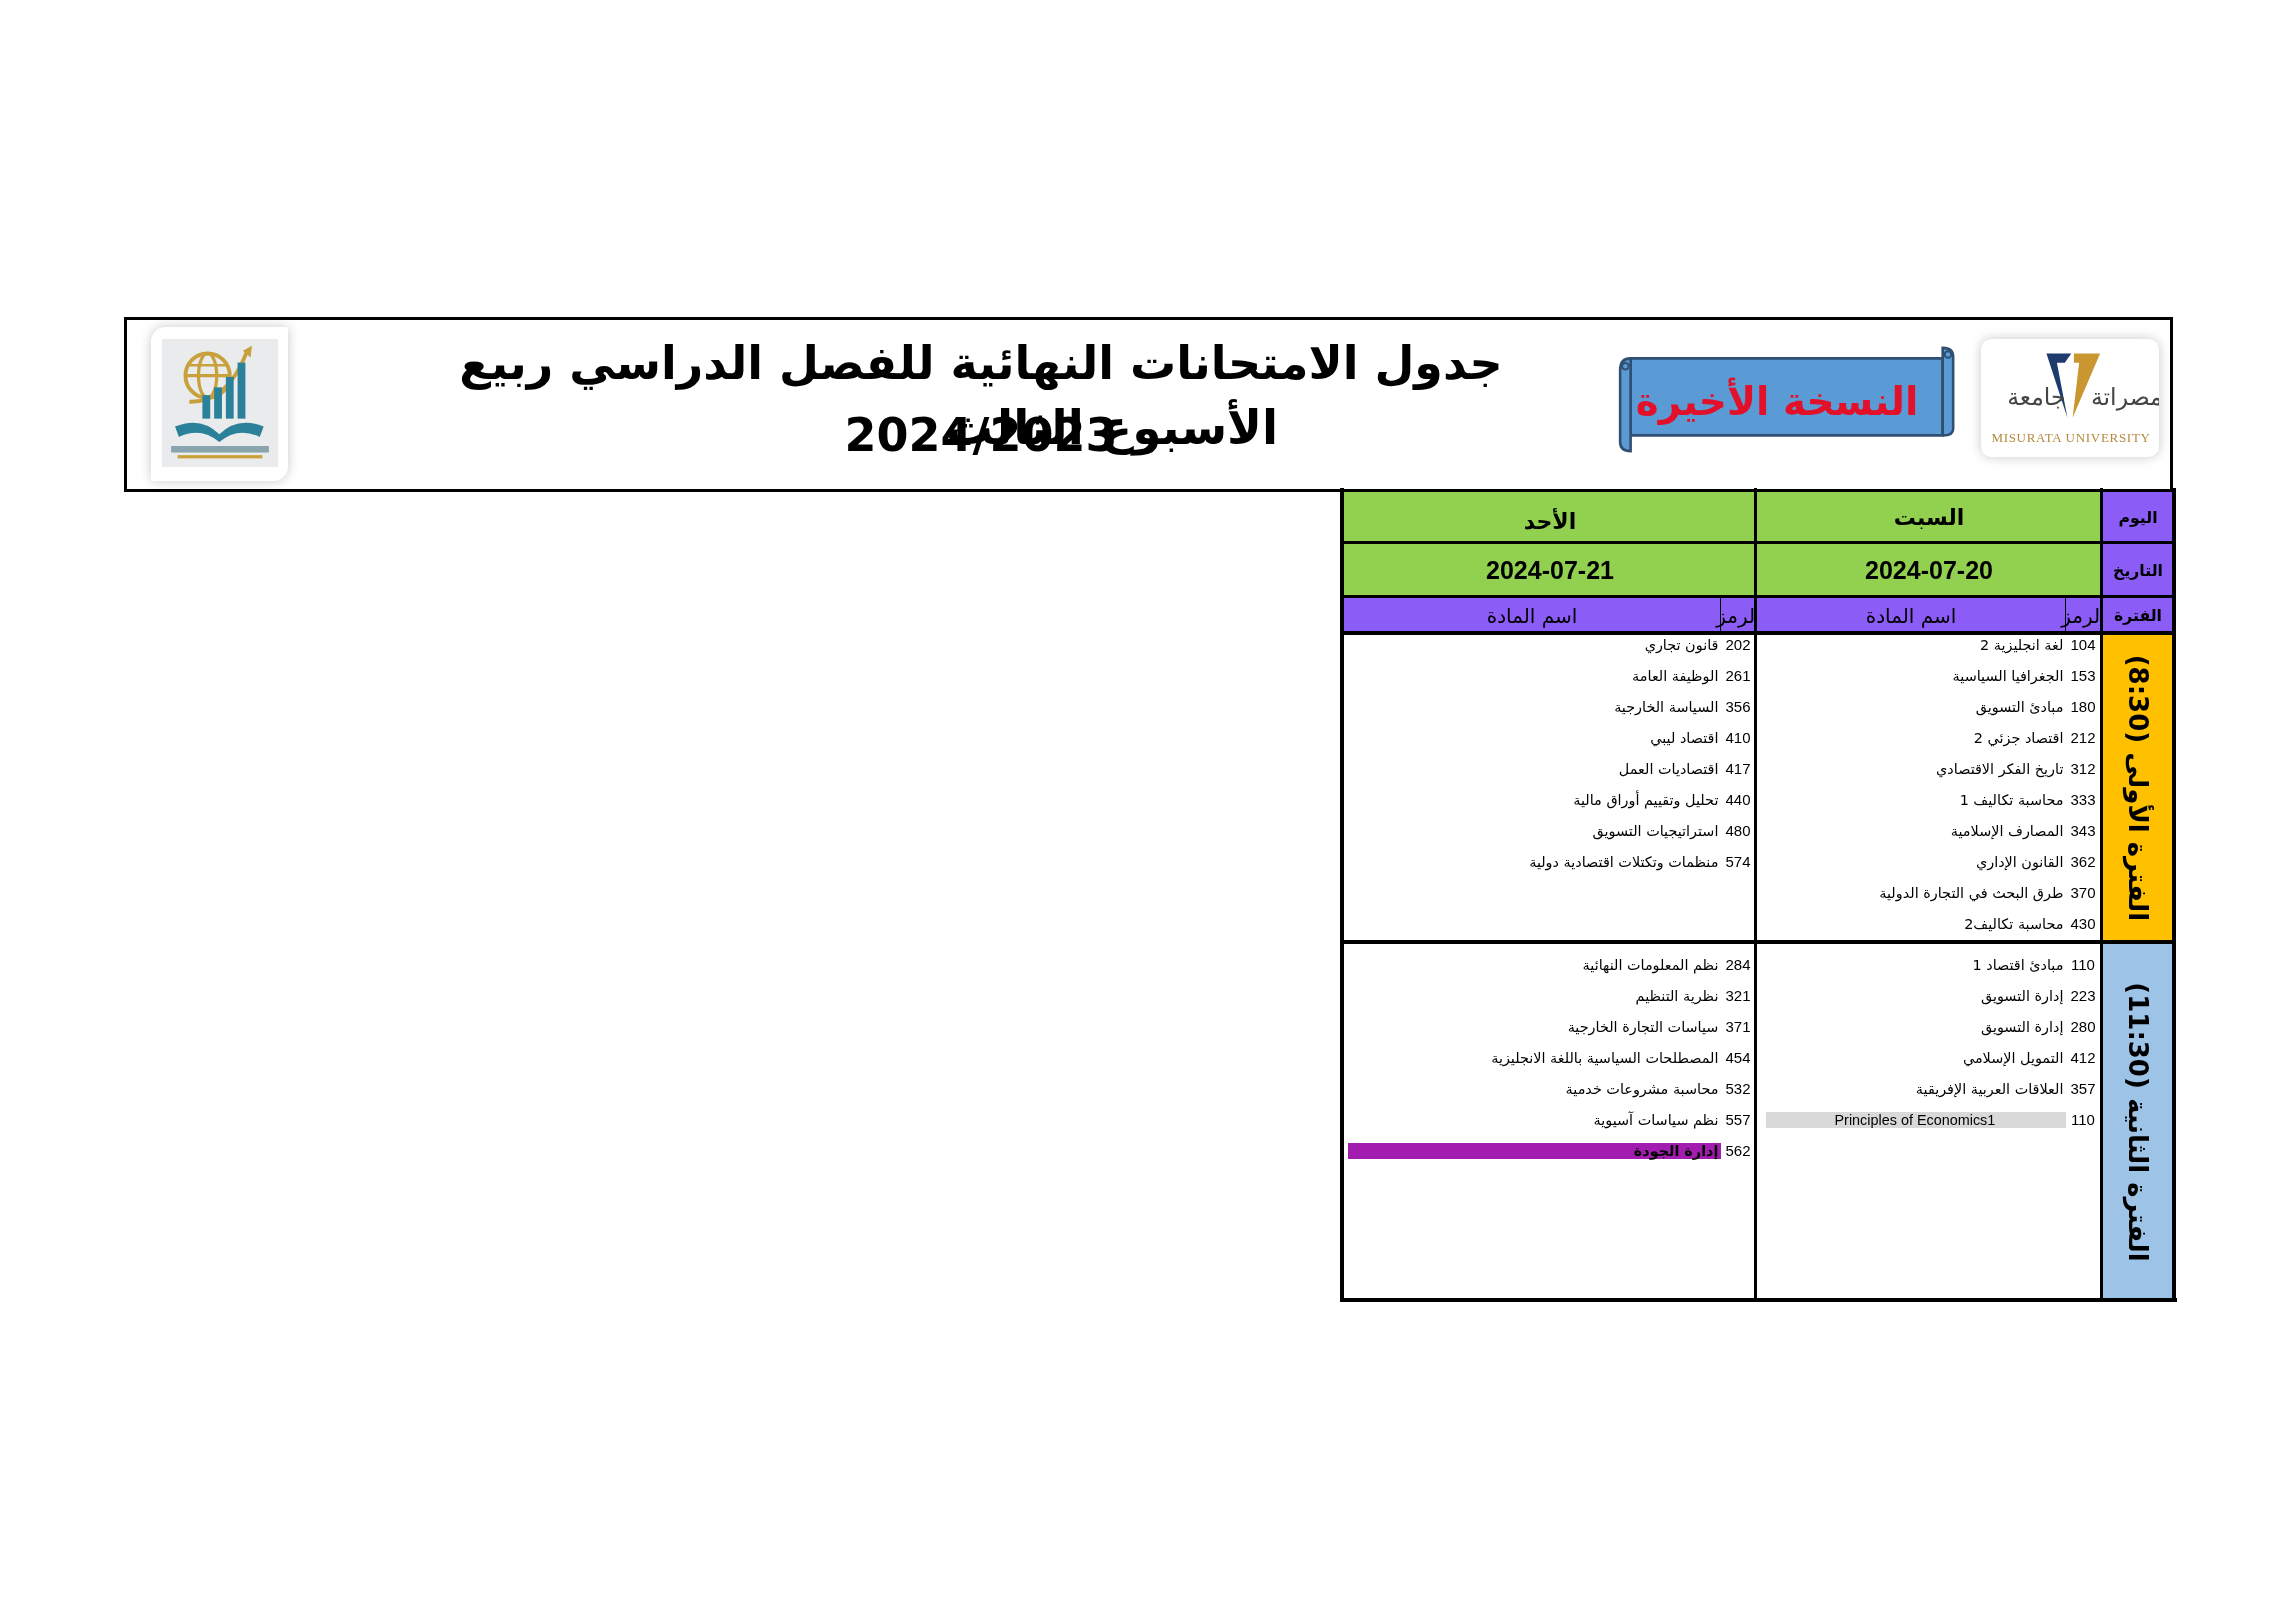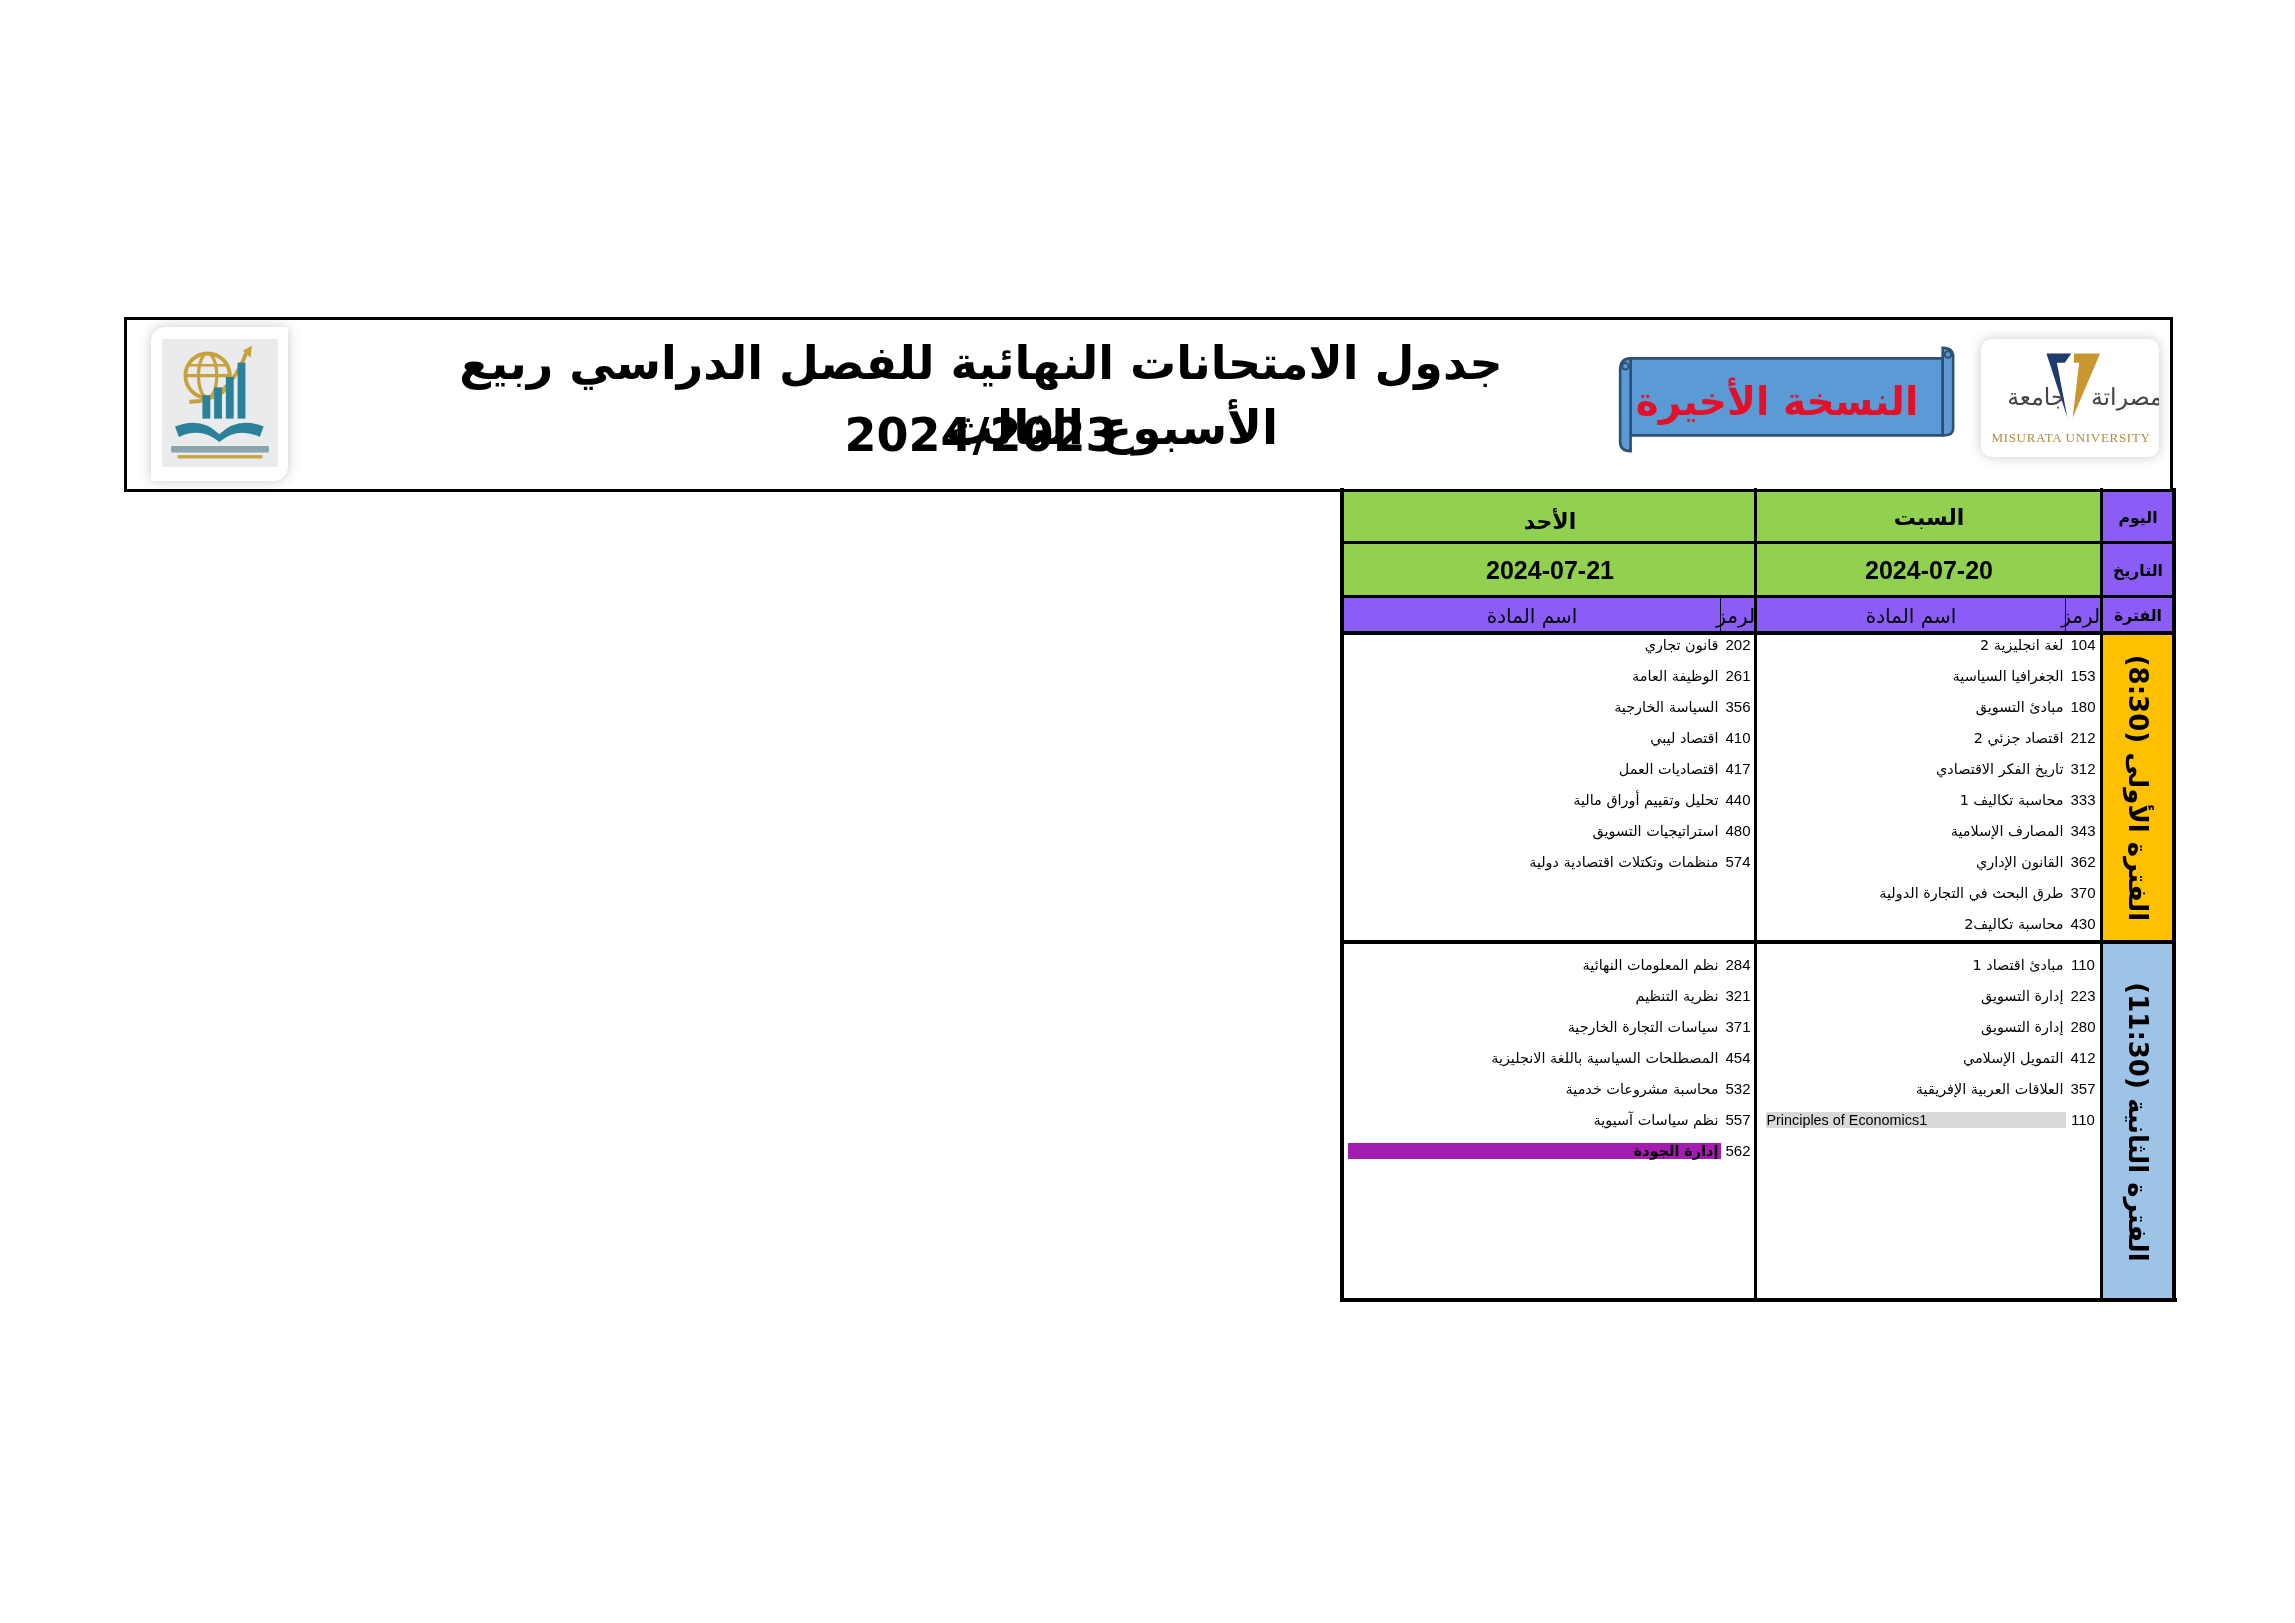--- a/index.html
+++ b/index.html
@@ -228,21 +228,21 @@
   <div class="course">
       <span class="code">412</span>
       <span class="name">التمويل الإسلامي</span>
     </div>
   <div class="course">
       <span class="code">357</span>
       <span class="name">العلاقات العربية الإفريقية</span>
     </div>
   <div class="course hl-gray">
       <span class="code">110</span>
-      <span class="name" style="width:297px;text-align:left;padding-right:2.6px;">Principles of Economics1</span>
+      <span class="name" style="width:297px;text-align:center;padding-right:2.6px;">Principles of Economics1</span>
     </div>
 </div>
 
 <div class="course-list" style="left:1347px;top:949px;width:408px;">
   <div class="course">
       <span class="code">284</span>
       <span class="name">نظم المعلومات النهائية</span>
     </div>
   <div class="course">
       <span class="code">321</span>

